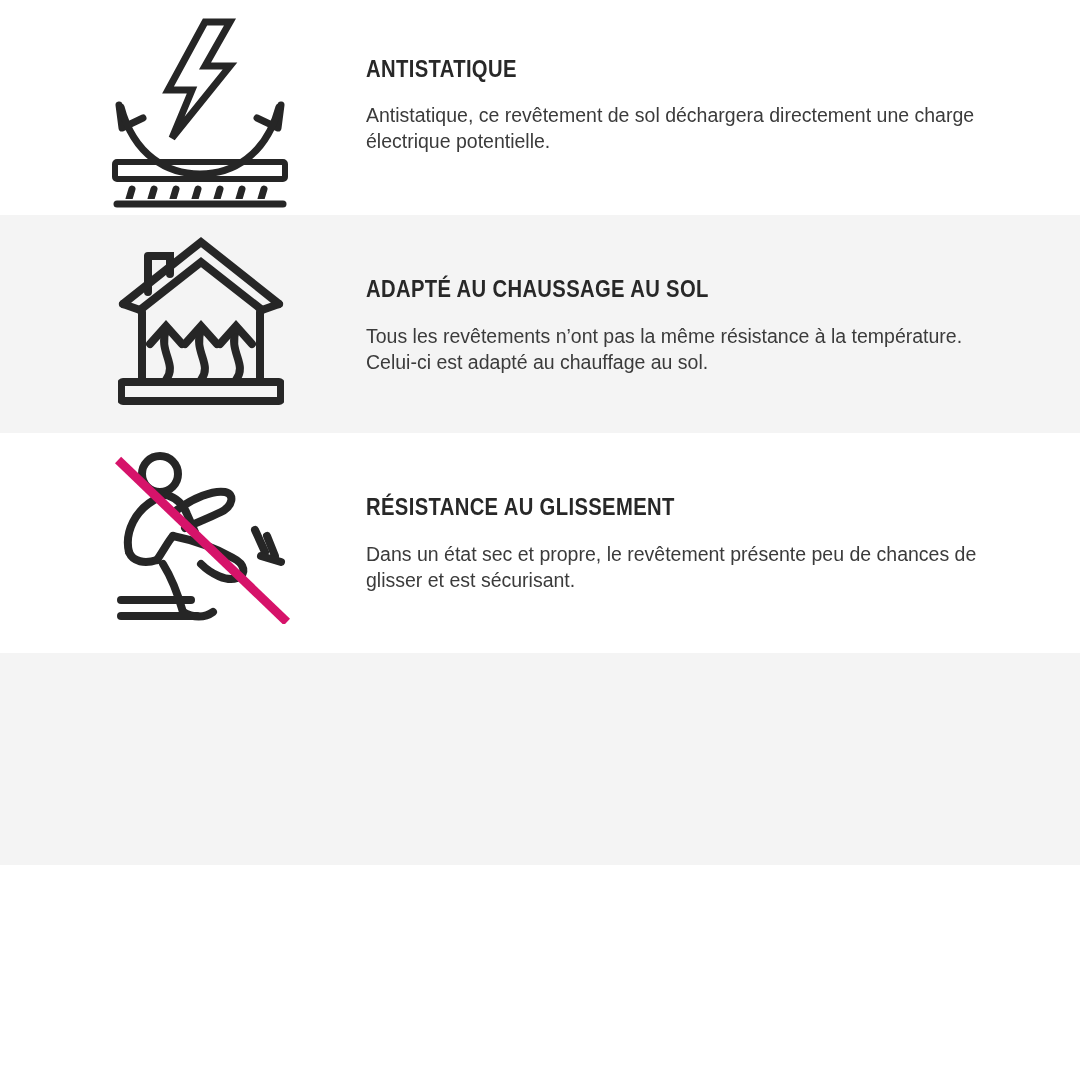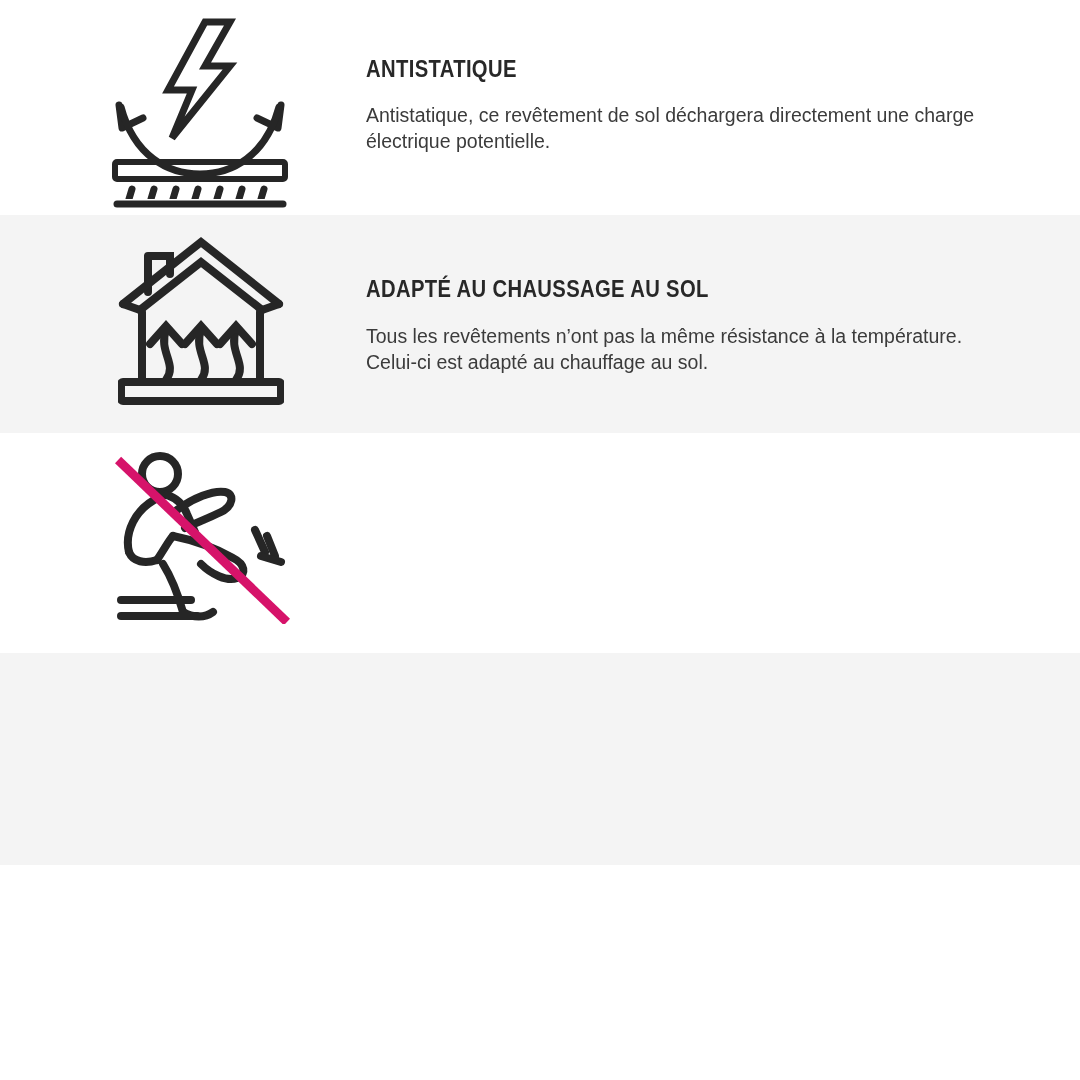--- a/index.html
+++ b/index.html
@@ -210,15 +210,19 @@
           <line x1="152" y1="84" x2="160" y2="104"></line>
           <line x1="146" y1="104" x2="166" y2="110"></line>
 
           <line x1="6" y1="148" x2="76" y2="148"></line>
           <line x1="6" y1="164" x2="82" y2="164"></line>
 
           <line x1="3" y1="8" x2="172" y2="170" stroke="#d6136a" stroke-width="9" stroke-linecap="butt"></line>
         </svg>
       </div>
     </div>
+    <div class="text-cell">
+      <h2 class="feature-title">RÉSISTANCE AU GLISSEMENT</h2>
+      <p class="feature-desc">Dans un état sec et propre, le revêtement présente peu de chances de glisser et est sécurisant.</p>
+    </div>
   </div>
 
 </div>
 
 </body></html>

